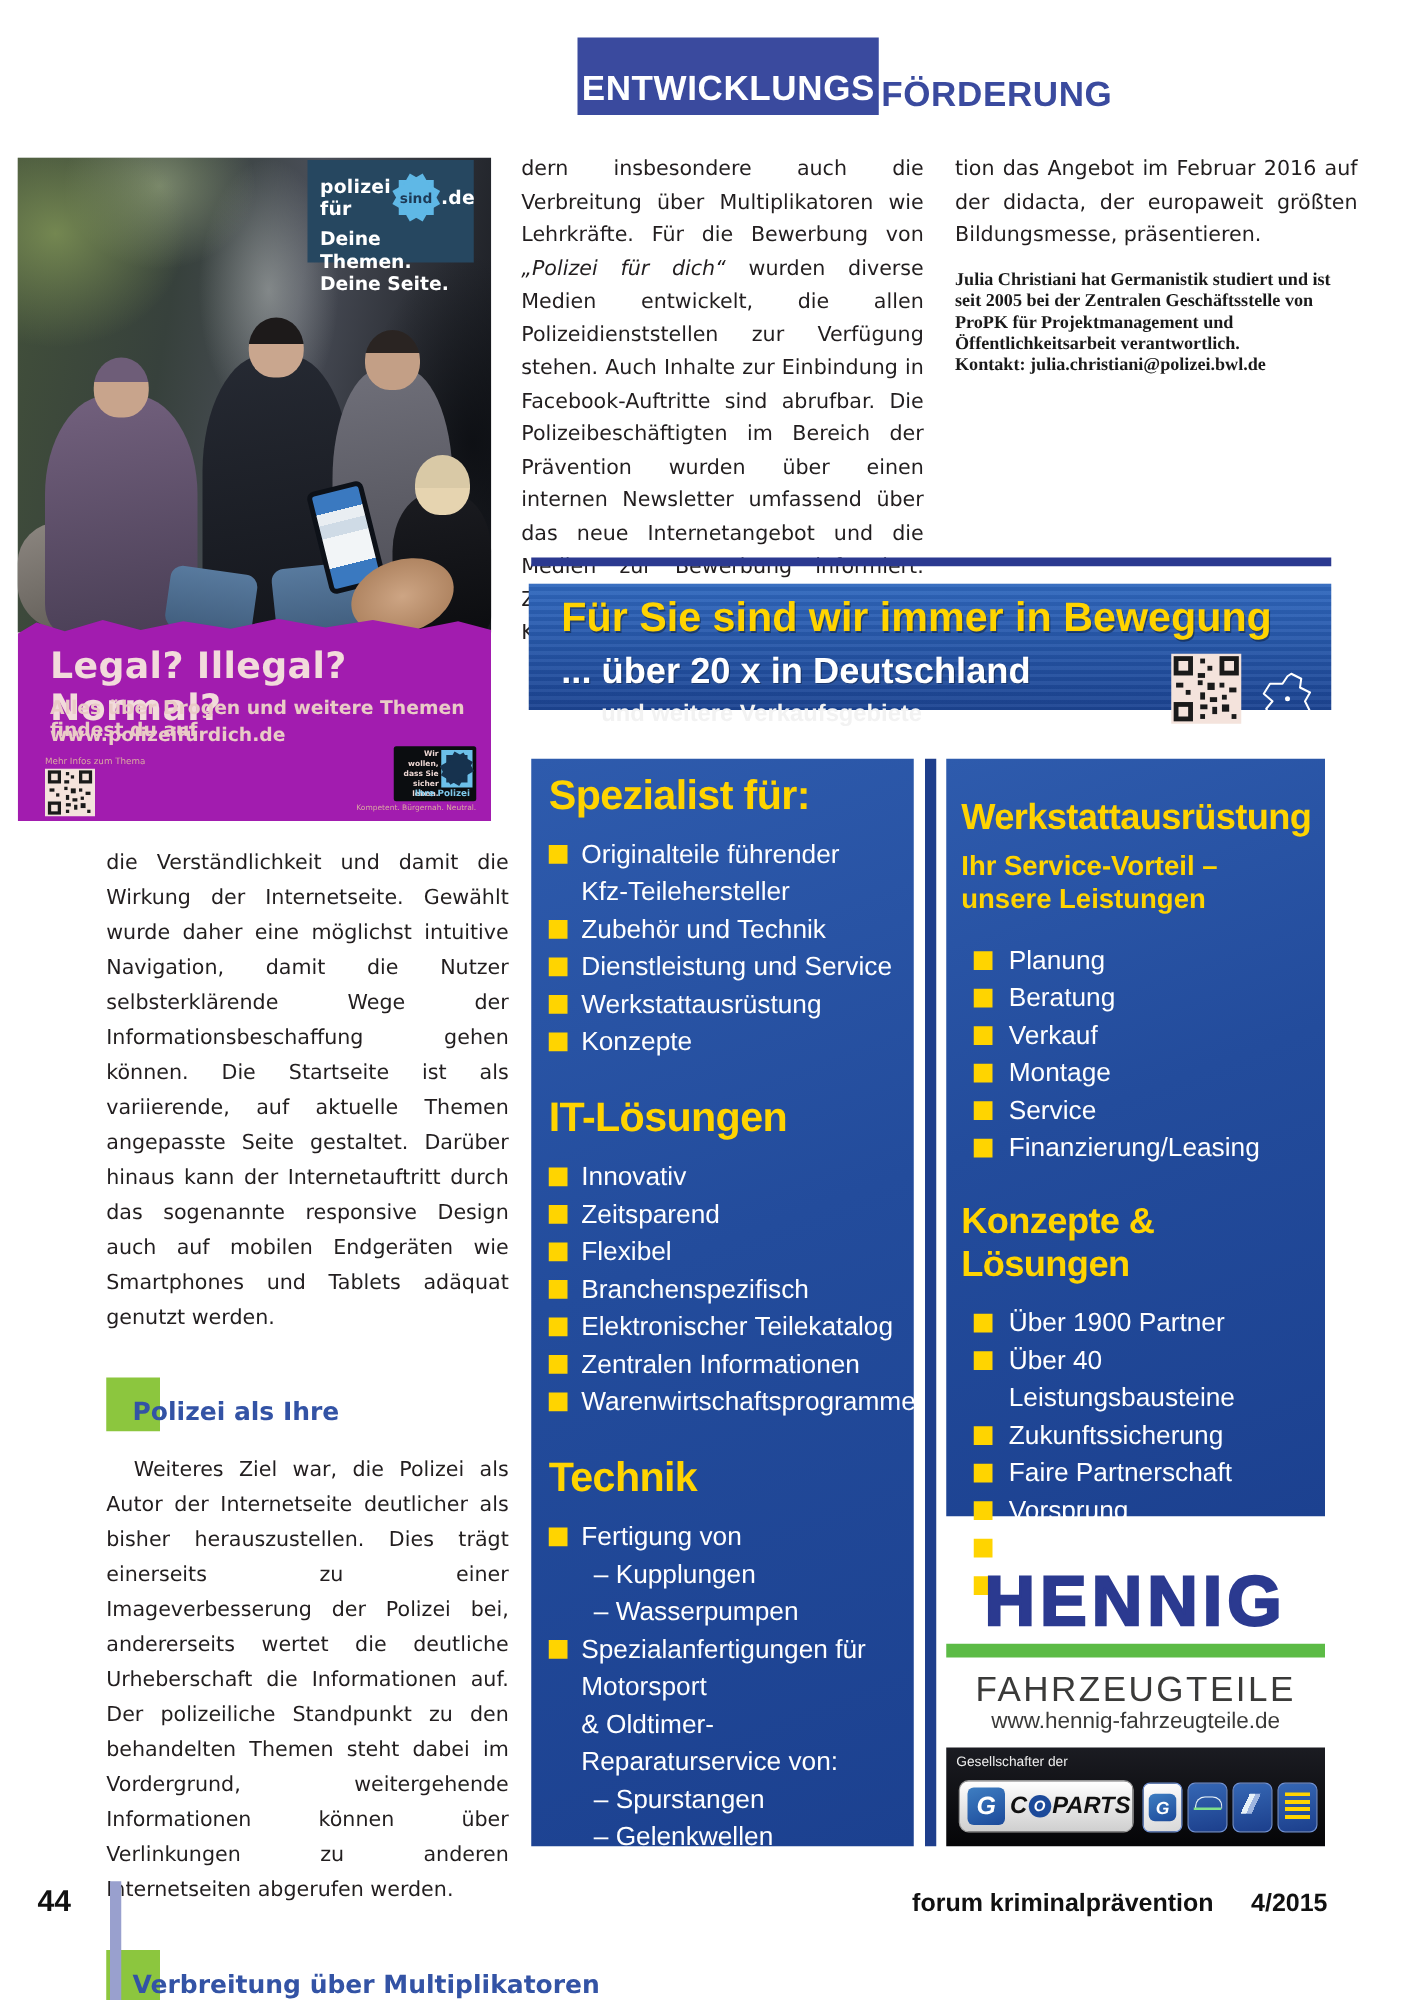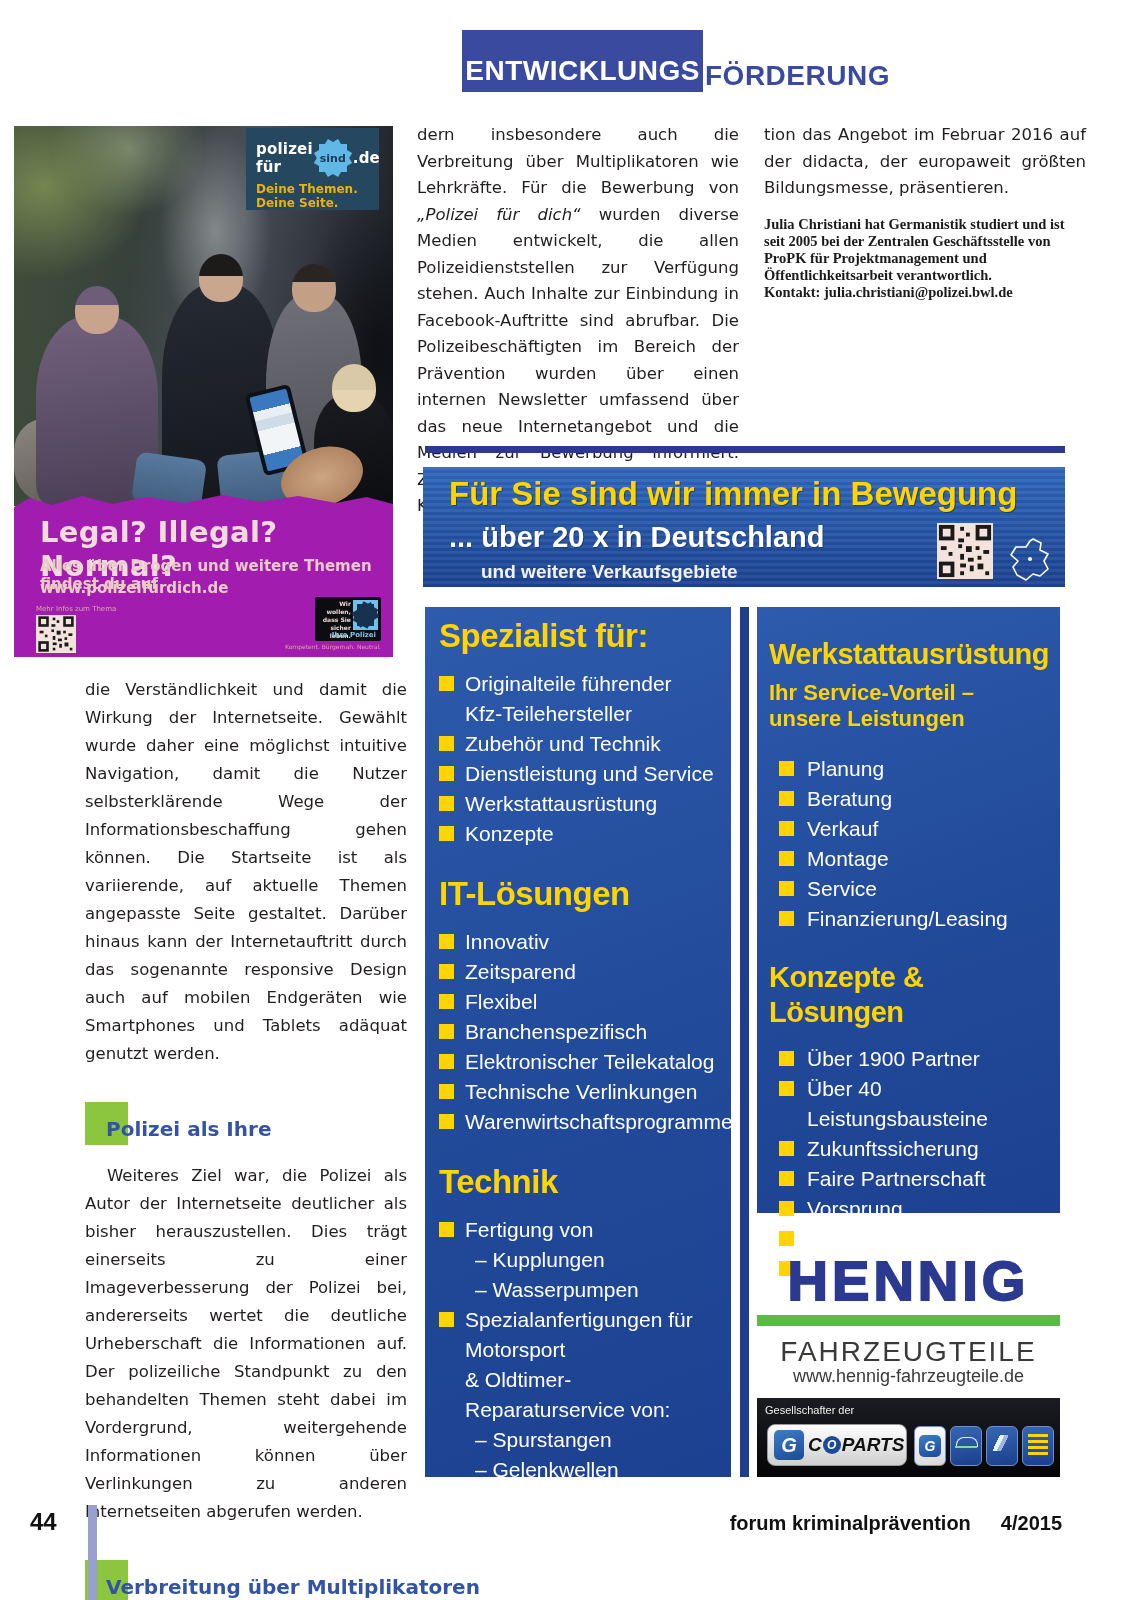--- a/index.html
+++ b/index.html
@@ -48,21 +48,21 @@
                padding:10px 8px 6px 10px;box-sizing:border-box;}
   .pl-row{display:flex;align-items:center;height:40px;}
   .pl-txt{color:#fff;font-weight:bold;font-size:15px;letter-spacing:.2px;}
   .burst{position:relative;width:38px;height:38px;margin:0 1px;flex:0 0 auto;}
   .burst i{position:absolute;inset:5px;background:#5FB8E6;}
   .burst i:nth-child(1){transform:rotate(0deg);}
   .burst i:nth-child(2){transform:rotate(30deg);}
   .burst i:nth-child(3){transform:rotate(60deg);}
   .burst b{position:absolute;inset:0;display:flex;align-items:center;justify-content:center;
            color:#1d3a57;font-size:11px;font-weight:bold;}
-  .pl-tag{color:#eab308;font-weight:bold;font-size:12px;margin-top:4px;}
+  .pl-tag{color:#ffffff;font-weight:bold;font-size:15px;margin-top:4px;}
 
   .poster-panel{position:absolute;left:0;top:367px;width:379px;height:164px;background:#a21caf;
     clip-path:polygon(0 14px,4% 5px,10% 12px,18% 3px,26% 11px,35% 4px,45% 10px,55% 2px,65% 9px,75% 3px,85% 10px,93% 4px,100% 11px,100% 100%,0 100%);}
   .pp-headline{position:absolute;left:26px;top:22px;color:#F2DBDB;font-weight:bold;font-size:29px;letter-spacing:.3px;}
   .pp-subline{position:absolute;left:26px;top:64px;color:#E9CBC6;font-weight:bold;font-size:15px;}
   .pp-url{position:absolute;left:26px;top:86px;color:#E9CBC6;font-weight:bold;font-size:15px;}
   .pp-qrwrap{position:absolute;left:22px;top:112px;}
   .pp-qrcap{color:#d9a9a2;font-size:7px;margin-bottom:2px;}
   .qr{background:#F4E3DC;display:block;}
   .badge{position:absolute;right:12px;top:104px;width:66px;height:44px;background:#0b0d10;border-radius:2px;
@@ -85,21 +85,21 @@
   .indent{text-indent:22px;}
   .sec-head{position:relative;height:44px;margin:34px 0 16px;}
   .sec-head .sq{position:absolute;left:0;top:0;width:43px;height:43px;background:#8CC63E;}
   .sec-head .txt{position:absolute;left:21px;bottom:3px;font-size:20px;font-weight:bold;color:#3353A5;white-space:nowrap;z-index:1;}
   .bio{margin-top:14px;text-align:left;font-family:"Liberation Serif",serif;font-weight:bold;
        font-size:14.5px;line-height:17px;color:#1a1a1a;}
   .bio p{margin:0;}
 
   
   .ad-rule{position:absolute;left:425px;top:446px;width:640px;height:7px;background:#2B3990;}
-  .ad-banner{position:absolute;left:423px;top:467px;width:642px;height:120px;
+  .ad-banner{position:absolute;left:423px;top:467px;width:642px;height:101px;
     background:repeating-linear-gradient(180deg,rgba(255,255,255,.05) 0 3px,rgba(0,0,0,.05) 3px 6px),
                linear-gradient(180deg,#3068BE,#1C4492);}
   .ab1{position:absolute;left:26px;top:8px;color:#FFD400;font-family:"Liberation Sans",sans-serif;
        font-weight:bold;font-size:33px;text-shadow:1px 1px 0 rgba(0,0,0,.35);}
   .ab2{position:absolute;left:26px;top:54px;color:#fff;font-family:"Liberation Sans",sans-serif;
        font-weight:bold;font-size:29px;text-shadow:1px 1px 0 rgba(0,0,0,.3);}
   .ab3{position:absolute;left:58px;top:94px;color:#f2f2f2;font-family:"Liberation Sans",sans-serif;
        font-weight:bold;font-size:19px;}
   .ab-qr{position:absolute;left:514px;top:56px;}
   .ab-map{position:absolute;left:580px;top:70px;}
@@ -333,21 +333,21 @@
       <div class="ad-row t-b"><span class="sq"></span><span class="tx">Zubehör und Technik</span></div>
       <div class="ad-row t-b"><span class="sq"></span><span class="tx">Dienstleistung und Service</span></div>
       <div class="ad-row t-b"><span class="sq"></span><span class="tx">Werkstattausrüstung</span></div>
       <div class="ad-row t-b"><span class="sq"></span><span class="tx">Konzepte</span></div>
       <div class="ad-row t-h"><span class="tx">IT-Lösungen</span></div>
       <div class="ad-row t-b"><span class="sq"></span><span class="tx">Innovativ</span></div>
       <div class="ad-row t-b"><span class="sq"></span><span class="tx">Zeitsparend</span></div>
       <div class="ad-row t-b"><span class="sq"></span><span class="tx">Flexibel</span></div>
       <div class="ad-row t-b"><span class="sq"></span><span class="tx">Branchenspezifisch</span></div>
       <div class="ad-row t-b"><span class="sq"></span><span class="tx">Elektronischer Teilekatalog</span></div>
-      <div class="ad-row t-b"><span class="sq"></span><span class="tx">Technische Verlinkungen</span></div>
+      <div class="ad-row t-b"><span class="sq"></span><span class="tx">Zentralen Informationen</span></div>
       <div class="ad-row t-b"><span class="sq"></span><span class="tx">Warenwirtschaftsprogramme</span></div>
       <div class="ad-row t-h"><span class="tx">Technik</span></div>
       <div class="ad-row t-b"><span class="sq"></span><span class="tx">Fertigung von</span></div>
       <div class="ad-row t-d"><span class="tx">– Kupplungen</span></div>
       <div class="ad-row t-d"><span class="tx">– Wasserpumpen</span></div>
       <div class="ad-row t-b"><span class="sq"></span><span class="tx">Spezialanfertigungen für Motorsport</span></div>
       <div class="ad-row t-b2"><span class="tx">&amp; Oldtimer-Reparaturservice von:</span></div>
       <div class="ad-row t-d"><span class="tx">– Spurstangen</span></div>
       <div class="ad-row t-d"><span class="tx">– Gelenkwellen</span></div>
       <div class="ad-row t-d"><span class="tx">– Schwungscheiben</span></div>

